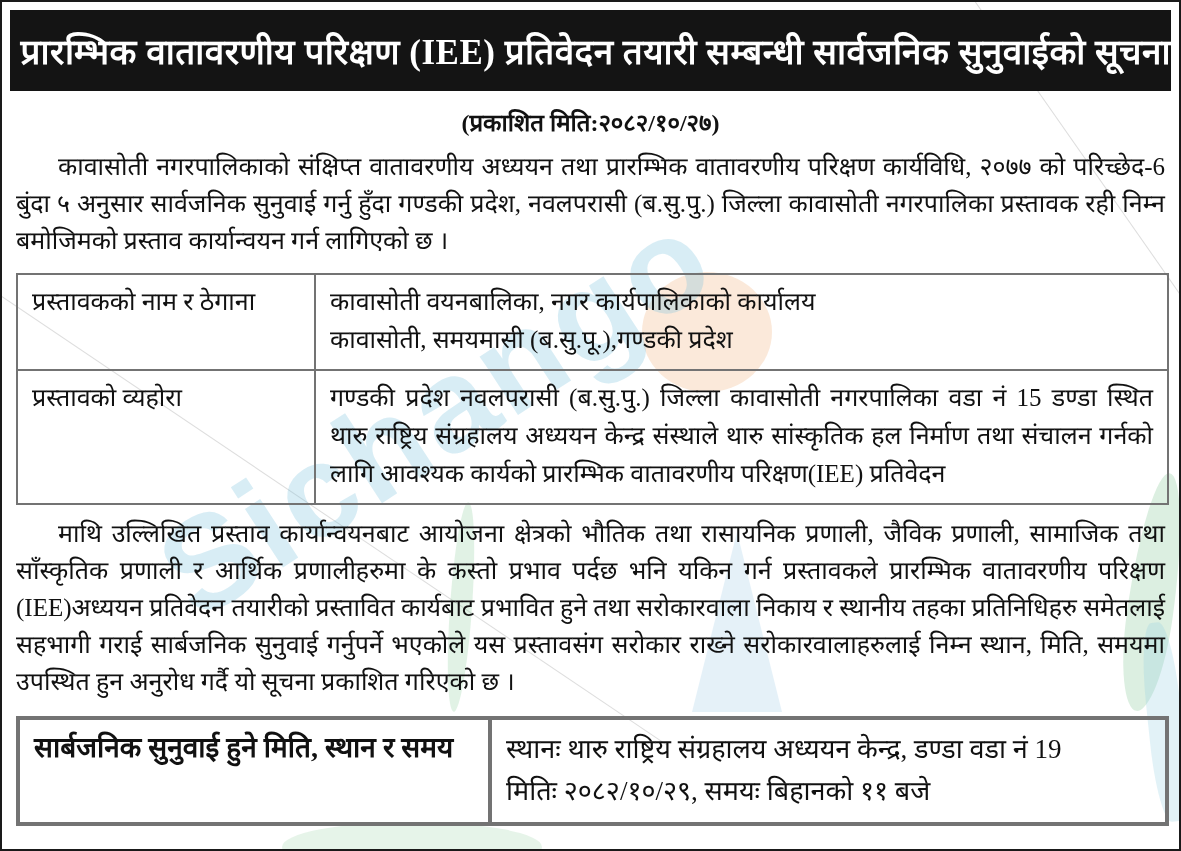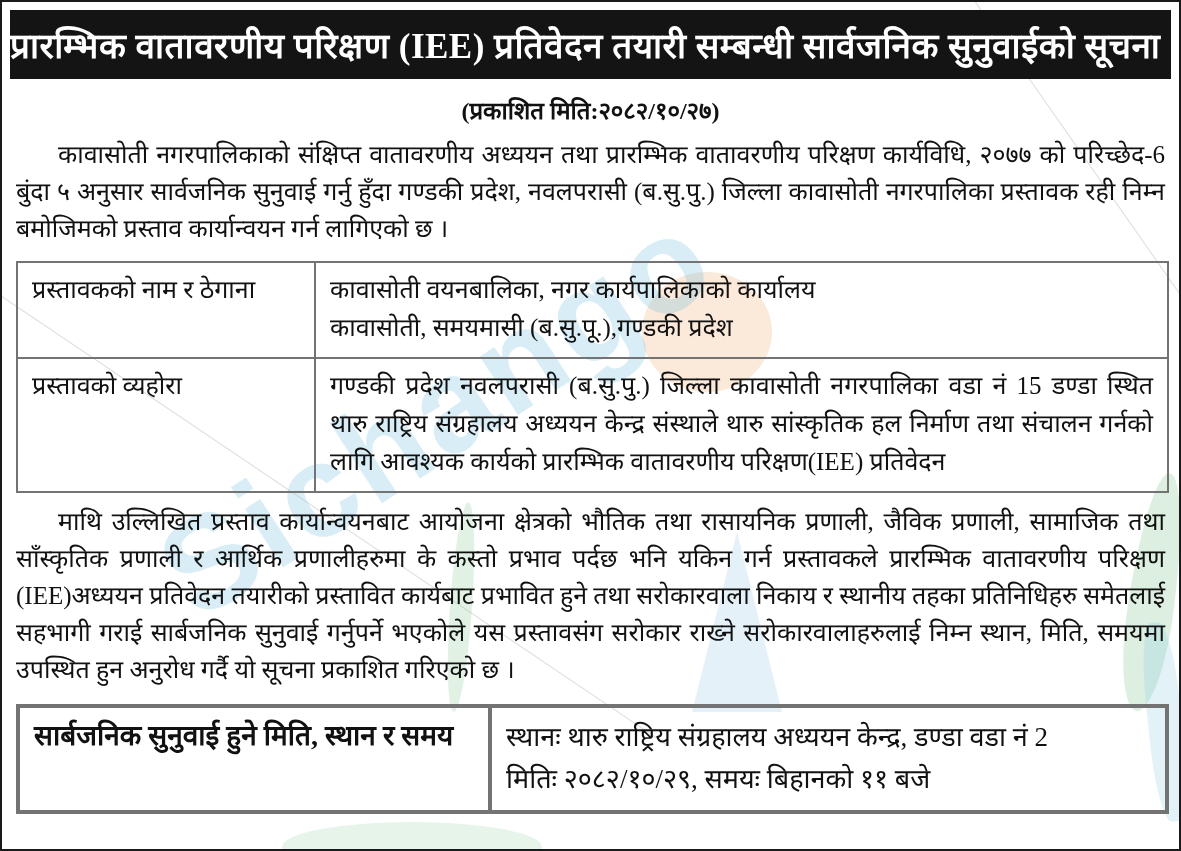--- a/index.html
+++ b/index.html
@@ -36,23 +36,23 @@
     background:rgba(140,203,154,0.26);transform:rotate(4deg);}
   .wm-bottom-green{position:absolute;left:280px;top:820px;width:260px;height:50px;border-radius:50%;
     background:rgba(140,203,154,0.22);}
   .crease1{position:absolute;left:-80px;top:240px;width:900px;height:1px;
     background:rgba(120,120,120,0.25);transform:rotate(34deg);transform-origin:left top;}
   .crease2{position:absolute;left:960px;top:-20px;width:600px;height:1px;
     background:rgba(120,120,120,0.25);transform:rotate(55deg);transform-origin:left top;}
   
   .content{position:relative;z-index:1;}
   .header-bar{
-    margin:8px 8px 0 8px;height:69px;
+    margin:8px 8px 0 8px;height:81px;
     background:#141414;color:#ffffff;
-    display:flex;align-items:center;justify-content:flex-start;
+    display:flex;align-items:center;justify-content:flex-end;
   }
   .header-bar .title{
     font-size:35px;font-weight:bold;letter-spacing:0.5px;white-space:nowrap;
   }
   .date-line{
     margin-top:14px;text-align:center;
     font-weight:bold;font-size:24px;
   }
   .para{
     margin:10px 14px 0 14px;
@@ -124,21 +124,21 @@
       </tbody>
     </table>
 
     <p class="para">माथि उल्लिखित प्रस्ताव कार्यान्वयनबाट आयोजना क्षेत्रको भौतिक तथा रासायनिक प्रणाली, जैविक प्रणाली, सामाजिक तथा साँस्कृतिक प्रणाली र आर्थिक प्रणालीहरुमा के कस्तो प्रभाव पर्दछ भनि यकिन गर्न प्रस्तावकले प्रारम्भिक वातावरणीय परिक्षण (IEE)अध्ययन प्रतिवेदन तयारीको प्रस्तावित कार्यबाट प्रभावित हुने तथा सरोकारवाला निकाय र स्थानीय तहका प्रतिनिधिहरु समेतलाई सहभागी गराई सार्बजनिक सुनुवाई गर्नुपर्ने भएकोले यस प्रस्तावसंग सरोकार राख्ने सरोकारवालाहरुलाई निम्न स्थान, मिति, समयमा उपस्थित हुन अनुरोध गर्दै यो सूचना प्रकाशित गरिएको छ ।</p>
 
     <table class="ntable hearing">
       <tbody>
         <tr>
           <td class="label-cell">सार्बजनिक सुनुवाई हुने मिति, स्थान र समय</td>
           <td class="value-cell">
-            <span class="cell-line">स्थानः थारु राष्ट्रिय संग्रहालय अध्ययन केन्द्र, डण्डा वडा नं 2</span>
+            <span class="cell-line">स्थानः थारु राष्ट्रिय संग्रहालय अध्ययन केन्द्र, डण्डा वडा नं 19</span>
             <span class="cell-line">मितिः २०८२/१०/२९, समयः बिहानको ११ बजे</span>
           </td>
         </tr>
       </tbody>
     </table>
 
   </div>
 </div>
 
 </body></html>

